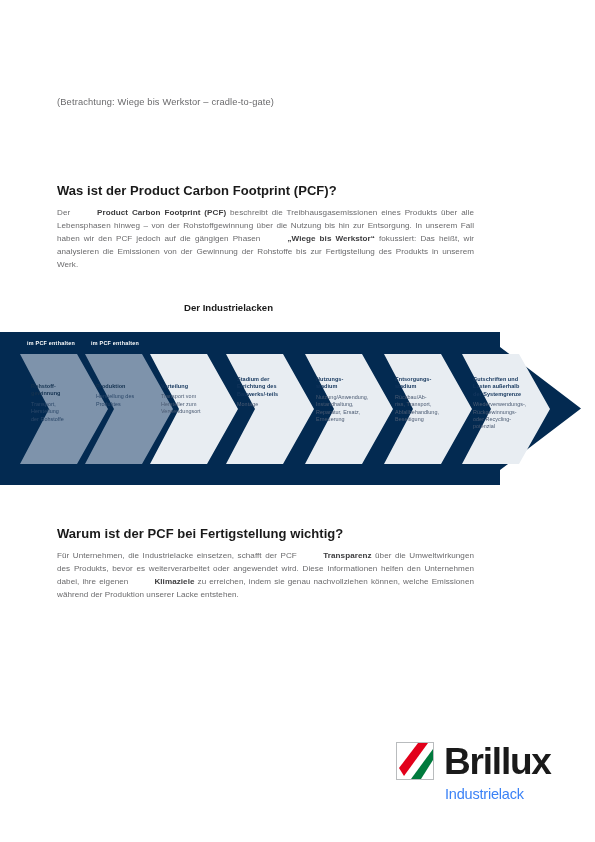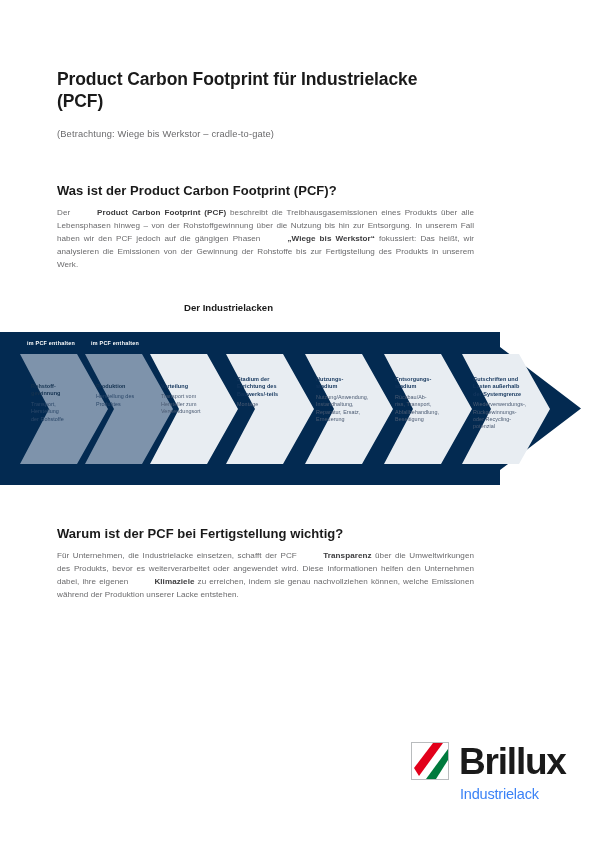--- a/index.html
+++ b/index.html
@@ -31,21 +31,21 @@
   }
   .doc-title {
     font-size: 17.5px;
     line-height: 22px;
     font-weight: bold;
     color: #1a1a1a;
     letter-spacing: -0.1px;
     margin: 0;
   }
   .doc-subtitle {
-    margin: 16px 0 0 0;
+    margin: 28px 0 0 0;
     font-size: 9.3px;
     line-height: 13px;
     color: #6a6a6c;
     letter-spacing: 0.15px;
   }
 
   
   .section-heading {
     font-size: 13px;
     font-weight: bold;
@@ -186,21 +186,21 @@
   #why-paragraph {
     position: absolute;
     left: 57px;
     top: 549px;
     width: 417px;
   }
 
   
   .logo {
     position: absolute;
-    left: 411px;
+    left: 396px;
     top: 742px;
     width: 160px;
     height: 60px;
   }
   .logo-row {
     position: absolute;
     left: 0;
     top: 0;
     display: flex;
     align-items: center;
@@ -231,21 +231,20 @@
     color: #3b82f6;
     letter-spacing: -0.2px;
   }
 </style>
 </head>
 <body>
 
 <div class="page">
 
   <div class="title-block">
-    <h1 class="doc-title">Product Carbon Footprint für Industrielacke (PCF)</h1>
     <p class="doc-subtitle">(Betrachtung: Wiege bis Werkstor – cradle-to-gate)</p>
   </div>
 
   <div class="section-heading" id="intro-heading">Was ist der Product Carbon Footprint (PCF)?</div>
   <div class="body-text" id="intro-paragraph">Der <b>Product Carbon Footprint (PCF)</b> beschreibt die Treibhausgasemissionen eines Produkts über alle Lebensphasen hinweg – von der Rohstoffgewinnung über die Nutzung bis hin zur Entsorgung. In unserem Fall haben wir den PCF jedoch auf die gängigen Phasen <b>„Wiege bis Werkstor“</b> fokussiert: Das heißt, wir analysieren die Emissionen von der Gewinnung der Rohstoffe bis zur Fertigstellung des Produkts in unserem Werk.</div>
 
   <div class="lifecycle-title">Der Industrielacken</div>
 
   <div class="banner">
 

